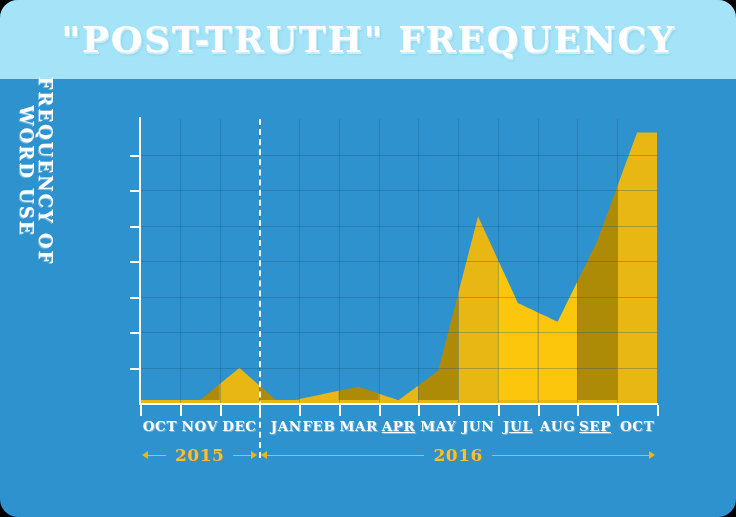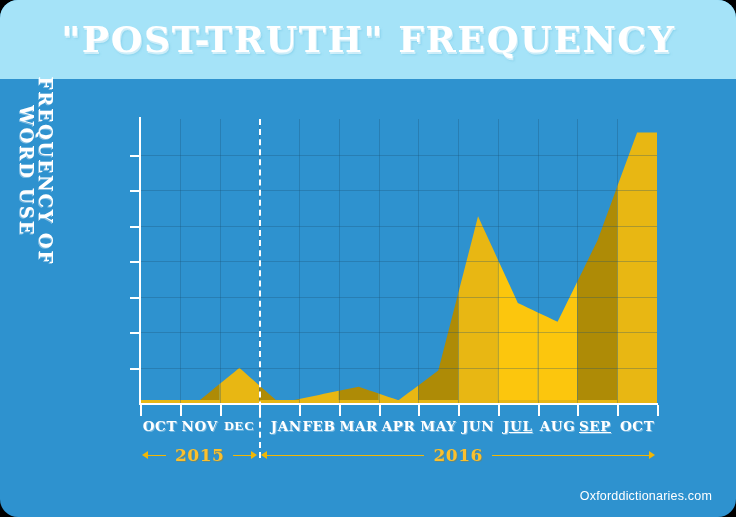--- a/index.html
+++ b/index.html
@@ -163,25 +163,25 @@
       <div class="xtick" style="left: 537.692px;"></div>
       <div class="xtick" style="left: 577.462px;"></div>
       <div class="xtick" style="left: 617.231px;"></div>
       <div class="xtick" style="left: 657px;"></div>
     </div>
   <div id="divider" style="left: 259.308px;"></div>
 
   <div id="months">
       <div class="mlabel" style="left: 19.8846px;">OCT</div>
       <div class="mlabel" style="left: 59.6538px;">NOV</div>
-      <div class="mlabel" style="left: 99.4231px; font-family: Liberation Serif, serif;">DEC</div>
+      <div class="mlabel" style="left: 99.4231px;">DEC</div>
       <div class="mlabel" style="left: 139.192px; margin-left: 7px;">JAN</div>
       <div class="mlabel" style="left: 178.962px;">FEB</div>
       <div class="mlabel" style="left: 218.731px;">MAR</div>
-      <div class="mlabel" style="left: 258.5px;">APR</div>
+      <div class="mlabel" style="left: 258.5px; text-decoration: underline;">APR</div>
       <div class="mlabel" style="left: 298.269px;">MAY</div>
       <div class="mlabel" style="left: 338.038px;">JUN</div>
       <div class="mlabel" style="left: 377.808px; text-decoration: underline;">JUL</div>
       <div class="mlabel" style="left: 417.577px;">AUG</div>
       <div class="mlabel" style="left: 455px; text-decoration: underline;">SEP</div>
       <div class="mlabel" style="left: 497.115px;">OCT</div>
     </div>
 
   <div id="years-layer">
       <div class="yearwrap" style="left: 142px; width: 115.308px; text-align: center;">
@@ -193,15 +193,14 @@
       </div>
       <div class="yearwrap" style="left: 261.308px; width: 393.692px; justify-content: flex-end;">
         <div class="yarrow-l"></div>
         <div class="yline"></div>
         <div class="ytext">2016</div>
         <div class="yline"></div>
         <div class="yarrow-r"></div>
       </div>
     </div>
 
-  <div id="credit">Oxforddictionaries.com</div>
 
 </div>
 
 </body></html>

